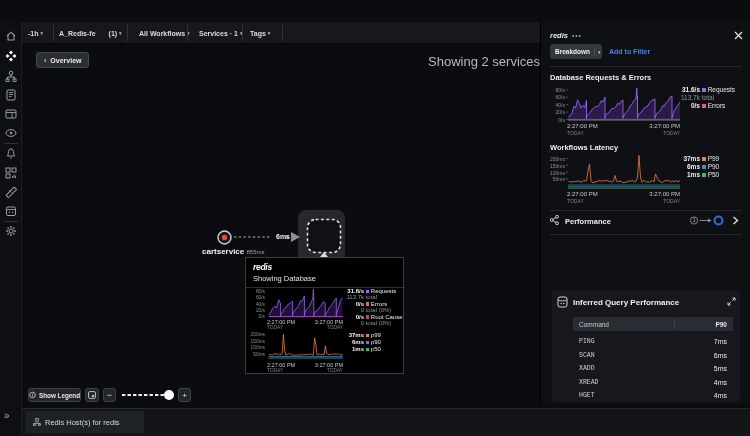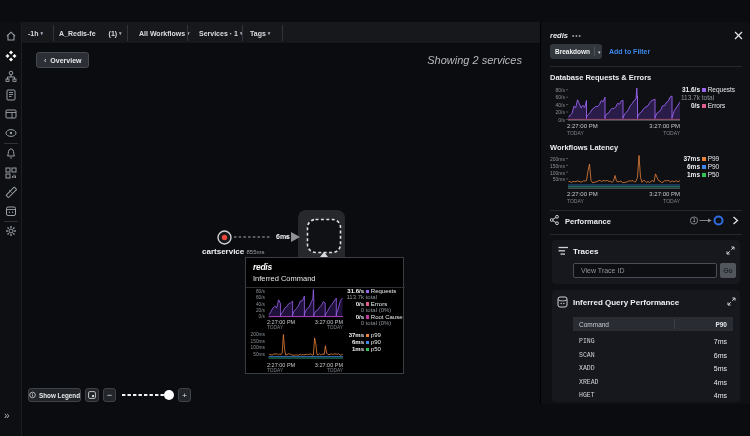--- a/index.html
+++ b/index.html
@@ -85,21 +85,21 @@
   <div class="abs" style="left:117px;top:0;height:22px;display:flex;align-items:center;font-size:7px;color:#dcdee0;font-weight:bold;">All Workflows&nbsp;<span style="font-size:5px;color:#aab">▾</span></div>
   <div class="abs" style="left:165px;top:3px;height:16px;width:1px;background:#303338;"></div>
   <div class="abs" style="left:177px;top:0;height:22px;display:flex;align-items:center;font-size:7px;color:#dcdee0;font-weight:bold;">Services · 1&nbsp;<span style="font-size:5px;color:#aab">▾</span></div>
   <div class="abs" style="left:220px;top:3px;height:16px;width:1px;background:#303338;"></div>
   <div class="abs" style="left:228px;top:0;height:22px;display:flex;align-items:center;font-size:7px;color:#dcdee0;font-weight:bold;">Tags&nbsp;<span style="font-size:5px;color:#aab">▾</span></div>
   <div class="abs" style="left:260px;top:3px;height:16px;width:1px;background:#303338;"></div>
 </div>
 
 <div class="abs" style="left:22px;top:44px;width:518px;height:364px;background:#0b0c0f;">
   <div class="abs" style="left:14px;top:8px;height:16px;background:#2b2e34;border:1px solid #46494f;border-radius:3px;display:flex;align-items:center;padding:0 7px;font-size:7px;font-weight:bold;color:#e8eaec;"><span style="font-size:7px;margin-right:4px;color:#cfd2d5;">‹</span>Overview</div>
-  <div class="abs" style="right:18px;top:10px;font-size:11px;color:#b7babd;font-style:italic;">Showing 2 services</div>
+  <div class="abs" style="right:0;top:10px;font-size:13px;color:#b7babd;">Showing 2 services</div>
 
   <div class="abs" style="left:276px;top:166px;width:47px;height:70px;background:#26282c;border-radius:8px;"></div>
   <svg class="abs" style="left:284px;top:174px;" width="36" height="36" viewBox="0 0 36 36">
         <rect x="1.5" y="1.5" width="33" height="33" rx="8" fill="#101114" stroke="#dcdee1" stroke-width="1.6" stroke-dasharray="3,2.4"></rect>
       </svg>
 
   <svg class="abs" style="left:200px;top:186px;" width="85" height="14" viewBox="0 0 85 14">
     <line x1="12" y1="7" x2="48" y2="7" stroke="#a9adb2" stroke-width="1.1" stroke-dasharray="2.5,2.2"></line>
     <line x1="64" y1="7" x2="68" y2="7" stroke="#a9adb2" stroke-width="1.1" stroke-dasharray="2.5,2.2"></line>
     <path d="M69 2 L78 7 L69 12 Z" fill="#8e9297"></path>
@@ -109,21 +109,21 @@
   <svg class="abs" style="left:194px;top:185px;" width="17" height="17" viewBox="0 0 17 17">
     <circle cx="8.5" cy="8.5" r="6.5" fill="#16171a" stroke="#cfd2d5" stroke-width="1.4"></circle>
     <circle cx="8.5" cy="8.5" r="2.7" fill="#e8473c"></circle>
   </svg>
   <div class="abs" style="left:180px;top:203px;font-size:8px;font-weight:bold;color:#f2f3f5;">cartservice <span style="font-size:6px;font-weight:normal;color:#9ba0a5;">855ms</span></div>
 
   <div class="abs" style="left:298px;top:208px;width:0;height:0;border-left:4px solid transparent;border-right:4px solid transparent;border-bottom:5px solid #d9dbde;"></div>
 
   <div class="abs" style="left:223px;top:213px;width:159px;height:117px;background:#000;border:1px solid #3a3d42;">
     <div class="abs" style="left:7px;top:4px;font-size:8.5px;font-weight:bold;font-style:italic;color:#fff;letter-spacing:-0.3px;">redis</div>
-    <div class="abs" style="left:7px;top:16px;font-size:7.5px;color:#e2e4e6;">Inferred Command</div>
+    <div class="abs" style="left:7px;top:16px;font-size:7.5px;color:#e2e4e6;">Showing Database</div>
     <div class="abs" style="left:0;top:28.5px;width:159px;height:1px;background:#2c2f33;"></div>
 
   <div class="abs" style="left:4px;top:31px;width:15px;font-size:4.8px;color:#8b9096;text-align:right;line-height:6.3px;">80/s<br>60/s<br>40/s<br>20/s<br>0/s</div>
   <svg class="abs" style="left:21px;top:30px;" width="76" height="30" viewBox="0 0 76 30">
     <path d="M0.5,28.5 L0.5,26.8 L2.4,23.7 L4.4,20.0 L6.3,18.2 L8.2,19.8 L10.1,11.8 L12.1,15.7 L12.1,28.0 L12.1,26.7 L14.1,24.2 L16.1,20.2 L18.1,18.8 L20.1,15.9 L22.1,14.9 L24.1,13.1 L24.1,28.0 L24.1,26.2 L26.1,22.3 L28.0,20.6 L30.0,17.6 L31.9,13.0 L33.9,12.8 L35.9,8.0 L35.9,28.0 L35.9,26.1 L38.2,20.9 L40.6,19.2 L42.9,13.6 L44.3,11.0 L44.9,1.5 L45.2,10.0 L45.3,10.1 L45.3,28.0 L45.3,26.9 L47.2,23.2 L49.1,22.2 L51.0,19.1 L52.9,17.5 L54.8,13.7 L56.7,15.0 L56.7,28.0 L56.7,27.0 L58.9,23.5 L61.2,19.2 L63.4,16.5 L65.6,13.0 L67.8,10.1 L67.8,28.0 L67.8,26.3 L69.9,20.0 L71.9,12.6 L74.0,10.1 L74.0,28.5 Z" fill="rgba(124,66,224,0.26)" transform="translate(1.5,0)"></path>
     <path d="M0.5,26.8 L2.4,23.7 L4.4,20.0 L6.3,18.2 L8.2,19.8 L10.1,11.8 L12.1,15.7 L12.1,28.0 L12.1,26.7 L14.1,24.2 L16.1,20.2 L18.1,18.8 L20.1,15.9 L22.1,14.9 L24.1,13.1 L24.1,28.0 L24.1,26.2 L26.1,22.3 L28.0,20.6 L30.0,17.6 L31.9,13.0 L33.9,12.8 L35.9,8.0 L35.9,28.0 L35.9,26.1 L38.2,20.9 L40.6,19.2 L42.9,13.6 L44.3,11.0 L44.9,1.5 L45.2,10.0 L45.3,10.1 L45.3,28.0 L45.3,26.9 L47.2,23.2 L49.1,22.2 L51.0,19.1 L52.9,17.5 L54.8,13.7 L56.7,15.0 L56.7,28.0 L56.7,27.0 L58.9,23.5 L61.2,19.2 L63.4,16.5 L65.6,13.0 L67.8,10.1 L67.8,28.0 L67.8,26.3 L69.9,20.0 L71.9,12.6 L74.0,10.1" fill="none" stroke="#9a63f0" stroke-width="0.8" transform="translate(1.5,0)"></path>
     <line x1="1.5" y1="28.6" x2="76" y2="28.6" stroke="#c04ad4" stroke-width="0.9"></line>
   </svg>
   <div class="abs" style="left:21px;top:61px;font-size:5.5px;color:#c6c9cc;">2:27:00 PM</div>
   <div class="abs" style="left:21px;top:67px;font-size:4.8px;color:#7e838a;">TODAY</div>
@@ -170,20 +170,31 @@
         </svg>
   </div>
   <div class="abs" style="left:81px;top:344px;width:13px;height:14px;background:#222529;border:1px solid #3f4247;border-radius:3px;display:flex;align-items:center;justify-content:center;font-size:9px;color:#dfe1e4;">−</div>
   <svg class="abs" style="left:99px;top:344px;" width="56" height="14" viewBox="0 0 56 14">
     <line x1="1" y1="7" x2="52" y2="7" stroke="#f2f3f5" stroke-width="2.2" stroke-dasharray="3.4,2.1"></line>
     <circle cx="48" cy="7" r="5" fill="#fff"></circle>
   </svg>
   <div class="abs" style="left:156px;top:344px;width:13px;height:14px;background:#222529;border:1px solid #3f4247;border-radius:3px;display:flex;align-items:center;justify-content:center;font-size:8px;color:#dfe1e4;">+</div>
 </div>
 
+<div class="abs" style="left:22px;top:408px;width:728px;height:28px;background:#131519;border-top:1px solid #25272b;">
+  <div class="abs" style="left:4px;top:2px;width:118px;height:22px;background:#1e2126;display:flex;align-items:center;padding:0 7px;">
+    <svg width="8" height="8" viewBox="0 0 10 10" style="margin-right:4px;">
+          <rect x="3.4" y="0.5" width="3.2" height="3.2" fill="none" stroke="#b6b9bd" stroke-width="0.9"></rect>
+          <path d="M5 3.7 V5.6 M1.8 8 V6.6 H8.2 V8 M5 5.6 V6.6" fill="none" stroke="#b6b9bd" stroke-width="0.9"></path>
+          <rect x="0.5" y="7.2" width="2.6" height="2.3" fill="none" stroke="#b6b9bd" stroke-width="0.9"></rect>
+          <rect x="6.9" y="7.2" width="2.6" height="2.3" fill="none" stroke="#b6b9bd" stroke-width="0.9"></rect>
+        </svg>
+    <span style="font-size:7.5px;color:#d7d9dc;">Redis Host(s) for redis</span>
+  </div>
+</div>
 
 <div class="abs" style="left:540px;top:22px;width:210px;height:382px;background:#0e1014;border-left:1px solid #000;">
   <div class="abs" style="left:9px;top:9px;font-size:7.5px;font-weight:bold;font-style:italic;color:#e8eaec;">redis</div>
   <div class="abs" style="left:31px;top:9.5px;font-size:6.5px;color:#9aa0a6;letter-spacing:1px;">•••</div>
   <svg class="abs" style="left:193px;top:9px;" width="9" height="9" viewBox="0 0 9 9">
         <path d="M1 1 L8 8 M8 1 L1 8" stroke="#e4e6e8" stroke-width="1.2"></path>
       </svg>
 
   <div class="abs" style="left:9px;top:22px;width:52px;height:15px;background:#32363d;border-radius:3px;display:flex;align-items:center;">
     <span style="font-size:6.5px;font-weight:bold;color:#eef0f1;margin-left:5px;">Breakdown</span>
@@ -257,33 +268,20 @@
     <text x="5" y="7.4" font-size="4.8" fill="#c6c9cc" text-anchor="middle" font-family="Liberation Sans">1</text>
     <line x1="10.5" y1="5.5" x2="19" y2="5.5" stroke="#8b9096" stroke-width="0.9"></line>
     <path d="M19 3.4 L22.6 5.5 L19 7.6 Z" fill="#8b9096"></path>
     <circle cx="29.5" cy="5.5" r="4" fill="none" stroke="#2f6de0" stroke-width="2"></circle>
   </svg>
   <svg class="abs" style="left:191px;top:194px;" width="7" height="9" viewBox="0 0 7 9">
         <path d="M1.5 1 L5.5 4.5 L1.5 8" fill="none" stroke="#e4e6e8" stroke-width="1.3"></path>
       </svg>
   <div class="abs" style="left:9px;top:211.5px;width:192px;height:1px;background:#26282d;"></div>
 
-  <div class="abs" style="left:11px;top:218px;width:188px;height:44px;background:#16181d;border-radius:4px;">
-    <svg class="abs" style="left:6px;top:6px;" width="11" height="10" viewBox="0 0 11 10">
-          <line x1="0.5" y1="1.5" x2="10" y2="1.5" stroke="#cfd2d5" stroke-width="1.3"></line>
-          <line x1="0.5" y1="4.8" x2="7" y2="4.8" stroke="#cfd2d5" stroke-width="1.3"></line>
-          <line x1="2.5" y1="8.1" x2="7" y2="8.1" stroke="#cfd2d5" stroke-width="1.3"></line>
-        </svg>
-    <div class="abs" style="left:21px;top:7px;font-size:8px;font-weight:bold;color:#eef0f2;">Traces</div>
-    <svg class="abs" style="left:174px;top:6px;" width="9" height="9" viewBox="0 0 9 9">
-          <path d="M5.4 1 H8 V3.6 M8 1 L5.2 3.8 M3.6 8 H1 V5.4 M1 8 L3.8 5.2" fill="none" stroke="#cfd2d5" stroke-width="1"></path>
-        </svg>
-    <div class="abs" style="left:21px;top:23px;width:144px;height:15px;background:#0d0f13;border:1px solid #4a4e54;border-radius:2px;display:flex;align-items:center;padding-left:7px;font-size:7px;color:#8f959b;">View Trace ID</div>
-    <div class="abs" style="left:168px;top:23px;width:16px;height:15px;background:#51555c;border-radius:2px;display:flex;align-items:center;justify-content:center;font-size:7px;font-weight:bold;color:#24262b;">Go</div>
-  </div>
 
   <div class="abs" style="left:11px;top:268px;width:188px;height:112px;background:#16181d;border-radius:4px;">
     <svg class="abs" style="left:5px;top:6px;" width="11" height="12" viewBox="0 0 11 12">
           <rect x="1" y="1" width="9" height="10" rx="2" fill="none" stroke="#cfd2d5" stroke-width="1"></rect>
           <path d="M1.4 4 C3 5.2 8 5.2 9.6 4" fill="none" stroke="#cfd2d5" stroke-width="0.9"></path>
           <path d="M4.2 7.5 h0.01 M6.8 7.5 h0.01" stroke="#cfd2d5" stroke-width="1.4" stroke-linecap="round"></path>
         </svg>
     <div class="abs" style="left:21px;top:8px;font-size:8px;font-weight:bold;color:#eef0f2;">Inferred Query Performance</div>
     <svg class="abs" style="left:175px;top:7px;" width="9" height="9" viewBox="0 0 9 9">
           <path d="M5.4 1 H8 V3.6 M8 1 L5.2 3.8 M3.6 8 H1 V5.4 M1 8 L3.8 5.2" fill="none" stroke="#cfd2d5" stroke-width="1"></path>

